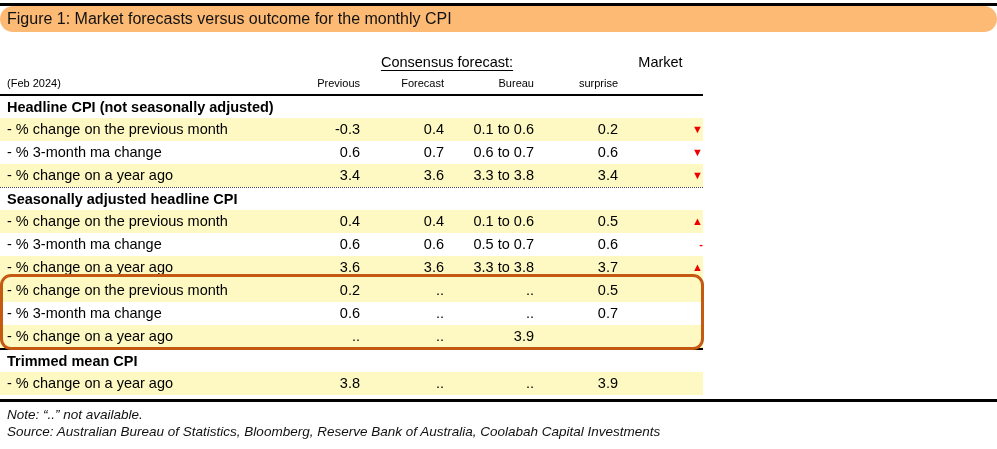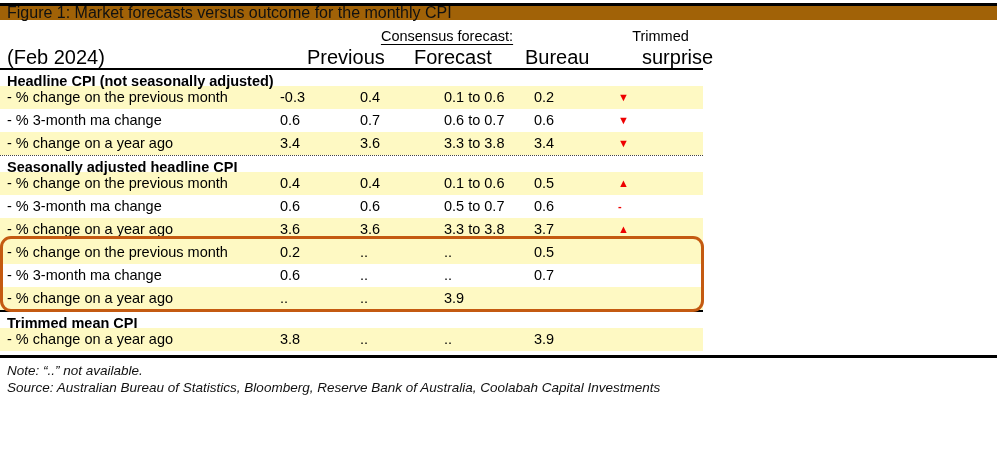--- a/index.html
+++ b/index.html
@@ -6,40 +6,40 @@
   html,body { background:#ffffff; }
   body {
     width:997px; height:449px; overflow:hidden;
     font-family:"Liberation Sans","DejaVu Sans",sans-serif;
     color:#000;
   }
   .page { position:relative; width:997px; height:449px; }
 
   .top-rule { height:3px; background:#000; margin-top:3px; width:997px; }
   .title-bar {
-    background:#a16207; width:997px; height:14px;
+    background:#fdba74; width:997px; height:26px;
     display:flex; align-items:center; padding-left:7px;
-    font-size:16px; color:#111;
+    font-size:16px; color:#111;border-radius:13px;
   }
 
   .table { width:703px; }
 
   
-  .thead { margin-top:5px; border-bottom:2px solid #000; }
+  .thead { margin-top:19px; border-bottom:2px solid #000; }
   .hrow { display:grid; grid-template-columns:280px 80px 84px 90px 84px 85px; }
   .hrow1 { height:22px; line-height:22px; font-size:14.5px; }
-  .hrow2 { height:21px; line-height:21px; font-size:20px;gap:27px; }
+  .hrow2 { height:21px; line-height:21px; font-size:11px; }
   .c { white-space:nowrap; }
   .c.label { text-align:left; padding-left:7px; }
-  .c.num { text-align:left; }
+  .c.num { text-align:right; }
   .consensus { grid-column:3 / 5; text-align:center; text-decoration:underline; text-underline-offset:3px; }
   .market { grid-column:6; text-align:center; }
 
   
-  .sec-title { font-weight:bold; font-size:14.5px; height:16px; line-height:22px; padding-left:7px; white-space:nowrap; }
+  .sec-title { font-weight:bold; font-size:14.5px; height:22px; line-height:22px; padding-left:7px; white-space:nowrap; }
   .row { display:grid; grid-template-columns:280px 80px 84px 90px 84px 85px; height:23px; line-height:23px; font-size:14.5px; }
   .row.alt { background:#fef9c3; }
   .surprise { color:#ee0000; font-size:11px; font-weight:bold; }
   .sep-dotted { border-bottom:1px dotted #444; height:0; width:703px; }
 
   .hl-section { position:relative; }
   .hl-overlay {
     position:absolute; left:0; right:-1px; top:-5px; bottom:-2px;
     border:3px solid #c45a11; border-radius:11px;
     pointer-events:none;
@@ -59,21 +59,21 @@
 
   <div class="title-bar">
     <span>Figure 1: Market forecasts versus outcome for the monthly CPI</span>
   </div>
 
   <div class="table">
 
     <div class="thead">
       <div class="hrow hrow1">
         <div class="c consensus">Consensus forecast:</div>
-        <div class="c market">Trimmed</div>
+        <div class="c market">Market</div>
       </div>
       <div class="hrow hrow2">
         <div class="c label">(Feb 2024)</div>
         <div class="c num">Previous</div>
         <div class="c num">Forecast</div>
         <div class="c num">Bureau</div>
         <div class="c num">surprise</div>
       </div>
     </div>
 

